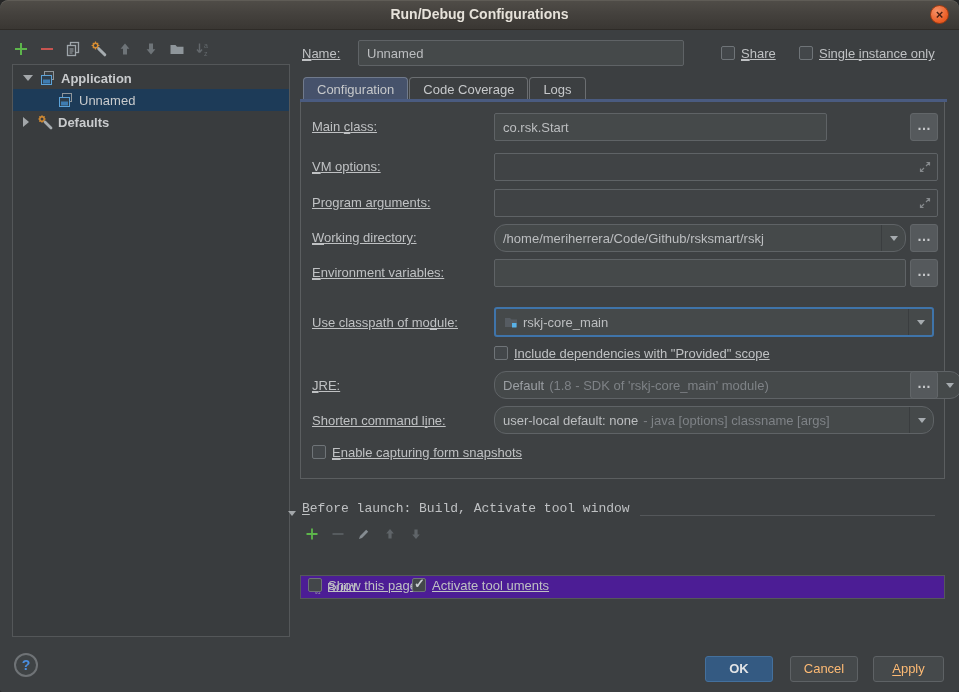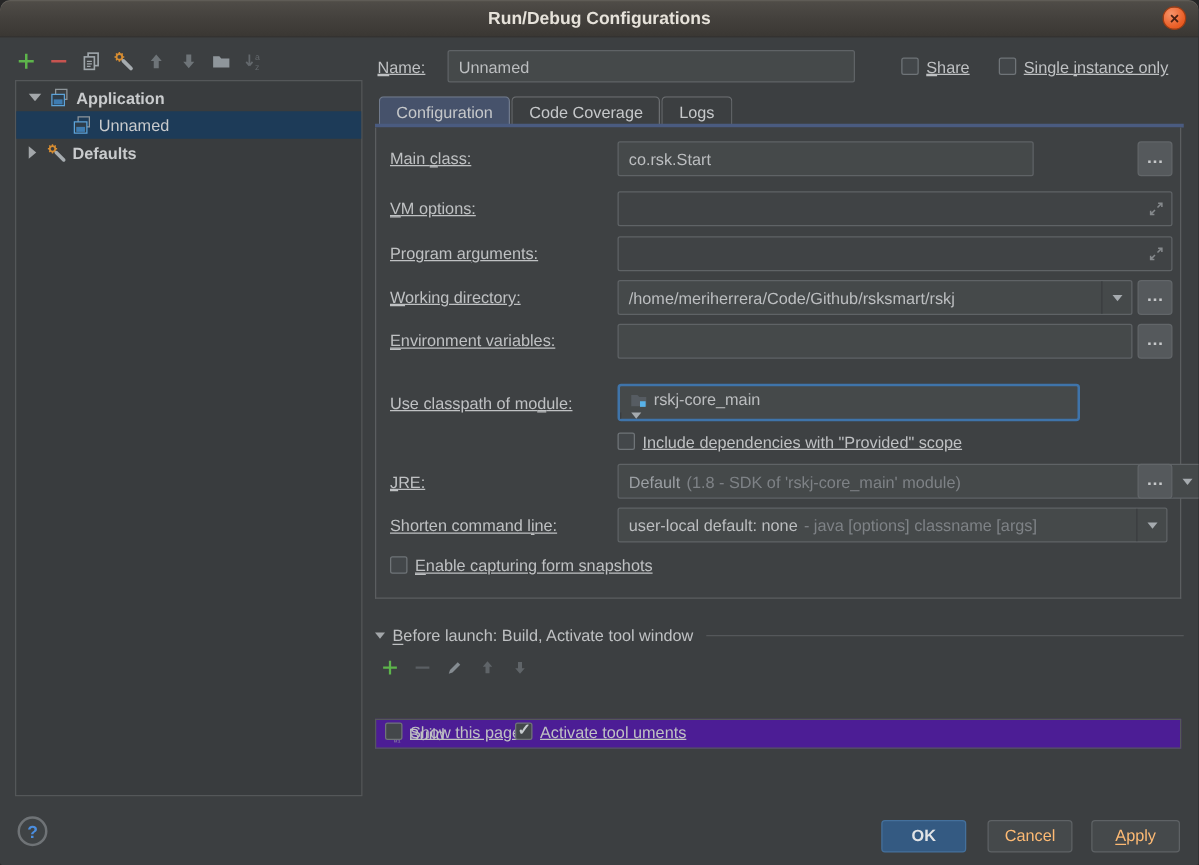--- a/index.html
+++ b/index.html
@@ -38,33 +38,33 @@
   .checkbox.checked::after { content:"✓"; position:absolute; left:1px; top:-3px; font-size:13px; font-weight:bold; color:#C7CCD0; }
 
   
   .tabs { position:absolute; left:303px; top:77px; display:flex; gap:1px; }
   .tab { height:23px; padding:0 13px; border:1px solid #6B6E71; border-bottom:none; border-radius:4px 4px 0 0; display:flex; align-items:center; color:#C6C8CA; cursor:pointer; background:#3C3F41; }
   .tab.selected { background:#46526B; border-color:#707A8C; height:24px; }
   .tab-underline { position:absolute; left:300px; top:99px; width:647px; height:3px; background:#4A5B80; }
   .panel { position:absolute; left:300px; top:102px; width:645px; height:377px; background:#3E4143; border:1px solid #5B5E60; border-top:none; }
 
   
-  .combo { position:absolute; background:#45494A; border:1px solid #5F6366; border-radius:2px; display:flex; align-items:stretch; cursor:pointer; }
+  .combo { position:absolute; background:#45494A; border:1px solid #5F6366; border-radius:12px; display:flex; align-items:stretch; cursor:pointer; }
   .combo .val { flex:1; display:flex; align-items:center; gap:5px; padding:0 8px; white-space:nowrap; overflow:hidden; color:#BCBEC0; }
   .combo .hint { color:#7E8286; margin-left:5px; }
   .combo .dimval { color:#9B9FA3; }
   .combo .arrow { width:24px; border-left:1px solid #3A3D3F; display:flex; align-items:center; justify-content:center; }
   .combo.focused { border:2px solid #3F74AA; border-radius:3px; }
   .carrow { width:0; height:0; border-left:4px solid transparent; border-right:4px solid transparent; border-top:5px solid #A6ABAF; }
 
   .dots-btn { position:absolute; width:28px; height:28px; background:#55595C; border:1px solid #626669; border-radius:3px; color:#C6C8CA; font-size:14px; font-weight:bold; text-align:center; line-height:22px; cursor:pointer; }
   .expand-ic { position:absolute; }
 
   
-  .bl-header { position:absolute; left:300px; top:501px; width:647px; display:flex; align-items:center; }
+  .bl-header { position:absolute; left:288px; top:501px; width:647px; display:flex; align-items:flex-end;font-family:Liberation Mono, monospace; }
   .bl-header .tri-down { border-top-width:5px; border-left-width:4px; border-right-width:4px; }
   .bl-header .line { flex:1; border-top:1px solid #54575A; margin-left:10px; }
   .bl-header .txt { margin-left:6px; }
   .bl-toolbar { position:absolute; left:304px; top:526px; display:flex; gap:10px; }
   .build-list { position:absolute; left:300px; top:547px; width:645px; height:24px; background:#4c1d95; border:1px solid #55585A; display:flex; align-items:center; padding:0 6px; gap:6px;margin-top:28px; }
 
   
   .help-btn { position:absolute; left:14px; top:653px; width:24px; height:24px; border-radius:50%; border:2px solid #6F7376; background:#3F4345; color:#4B8EDF; font-weight:bold; font-size:14px; text-align:center; line-height:20px; cursor:pointer; }
   .btn { position:absolute; height:26px; border-radius:3px; background:#45494B; border:1px solid #5E6265; color:#fdba74; font-size:13px; text-align:center; line-height:24px; cursor:pointer; font-family:"Liberation Sans",sans-serif; }
   .btn.primary { background:#345A82; border-color:#44709C; color:#E2E4E6; font-weight:bold; }
@@ -209,21 +209,21 @@
         <span class="carrow"></span>
       </div>
   </div>
   <div class="dots-btn" style="left:910px; top:224px;">…</div>
 
   <div class="lbl" style="left:312px; top:265px;"><u>E</u>nvironment variables:</div>
   <input class="tfield" style="left: 494px; top: 259px; width: 412px; height: 28px;" value="">
   <div class="dots-btn" style="left:910px; top:259px;">…</div>
 
   <div class="lbl" style="left:312px; top:315px;">Use classpath of mo<u>d</u>ule:</div>
-  <div class="combo focused" style="left:494px; top:307px; width:370px; height:30px;flex-direction:column;">
+  <div class="combo focused" style="left:494px; top:307px; width:440px; height:30px;">
     <div class="val">
       <span class="icon-btn" style="width:14px;height:14px;">
         <svg width="14" height="14">
             <path d="M1 3h5l1.5 1.5H13V12H1z" fill="#565C62"></path>
             <rect x="8" y="8" width="4.5" height="4.5" fill="#58B2E8"></rect>
           </svg>
       </span>
       <span>rskj-core_main</span>
     </div>
     <div class="arrow">

